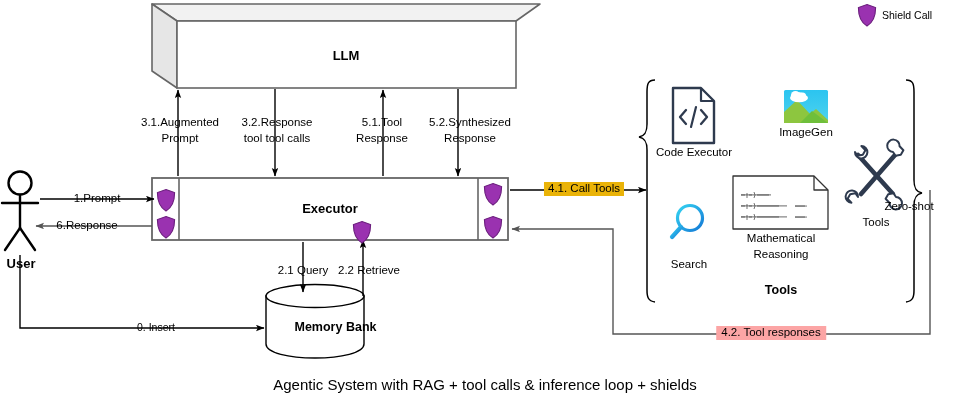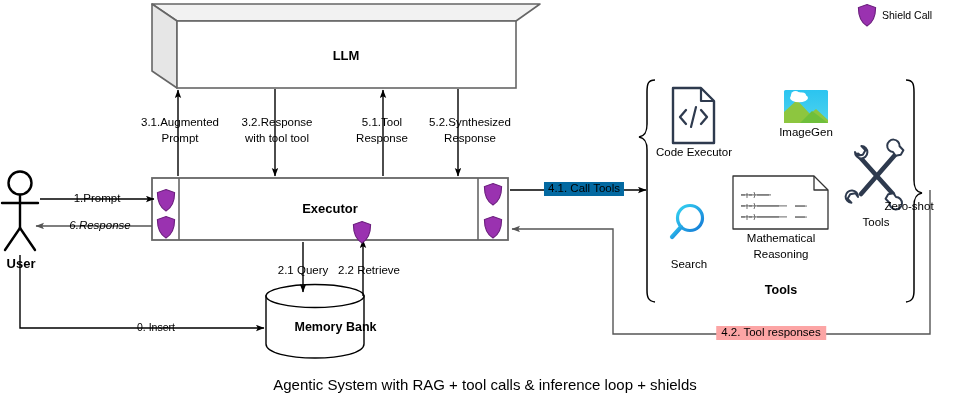--- a/index.html
+++ b/index.html
@@ -222,41 +222,41 @@
   <div class="lbl t-exec ctr" style="left:330px; top:201px;">Executor</div>
 
   <div class="lbl t-mem ctr" style="left:315px; top:320px;padding-left:41px;">Memory Bank</div>
 
   <div class="lbl t-user ctr" style="left:21px; top:256px;">User</div>
 
   <div class="lbl t-tools ctr" style="left:781px; top:283px;">Tools</div>
 
   <div class="lbl t-flow ctr" style="left:97px; top:192px;">1.Prompt</div>
 
-  <div class="lbl t-flow ctr" style="left:100px; top:219px;font-style:italic;">6.Response</div>
+  <div class="lbl t-flow ctr" style="left:87px; top:219px;">6.Response</div>
 
   <div class="lbl t-small ctr" style="left:140px; top:321px;padding-left:32px;">0. Insert</div>
 
   <div class="lbl t-flow ctr" style="left:180px; top:116px;">3.1.Augmented</div>
   <div class="lbl t-flow ctr" style="left:180px; top:132px;">Prompt</div>
 
   <div class="lbl t-flow ctr" style="left:277px; top:116px;">3.2.Response</div>
-  <div class="lbl t-flow ctr" style="left:277px; top:132px;">with tool tool</div>
+  <div class="lbl t-flow ctr" style="left:277px; top:132px;">tool tool calls</div>
 
   <div class="lbl t-flow ctr" style="left:382px; top:116px;">5.1.Tool</div>
   <div class="lbl t-flow ctr" style="left:382px; top:132px;">Response</div>
 
   <div class="lbl t-flow ctr" style="left:470px; top:116px;">5.2.Synthesized</div>
   <div class="lbl t-flow ctr" style="left:470px; top:132px;">Response</div>
 
   <div class="lbl t-flow ctr" style="left:303px; top:264px;">2.1 Query</div>
 
   <div class="lbl t-flow ctr" style="left:369px; top:264px;">2.2 Retrieve</div>
 
-  <div class="lbl t-flow ctr" style="left:584px; top:182px; background:#0369a1; padding:0 4px;">4.1. Call Tools</div>
+  <div class="lbl t-flow ctr" style="left:584px; top:182px; background:#eab308; padding:0 4px;">4.1. Call Tools</div>
 
   <div class="lbl t-flow ctr" style="left:771px; top:326px; background:#fca5a5; padding:0 5px;">4.2. Tool responses</div>
 
   <div class="lbl t-icon ctr" style="left:694px; top:146px;">Code Executor</div>
 
   <div class="lbl t-icon ctr" style="left:806px; top:126px;">ImageGen</div>
 
   <div class="lbl t-icon ctr" style="left:689px; top:258px;">Search</div>
 
   <div class="lbl t-icon ctr" style="left:781px; top:232px;">Mathematical</div>

